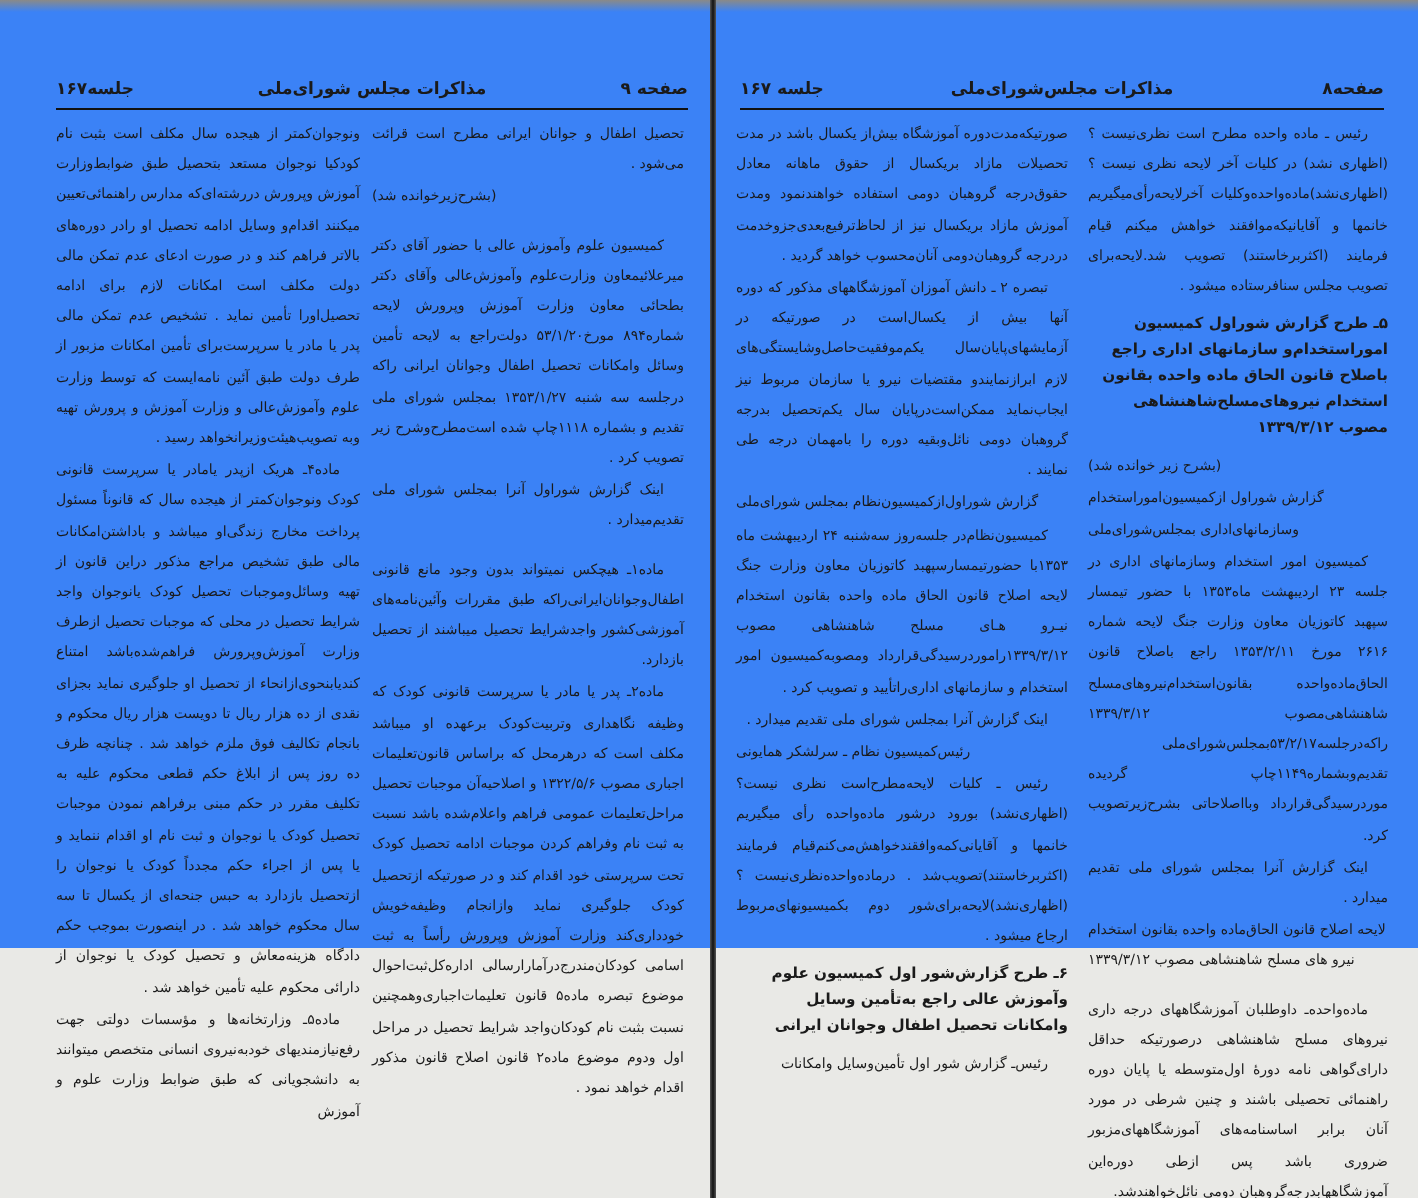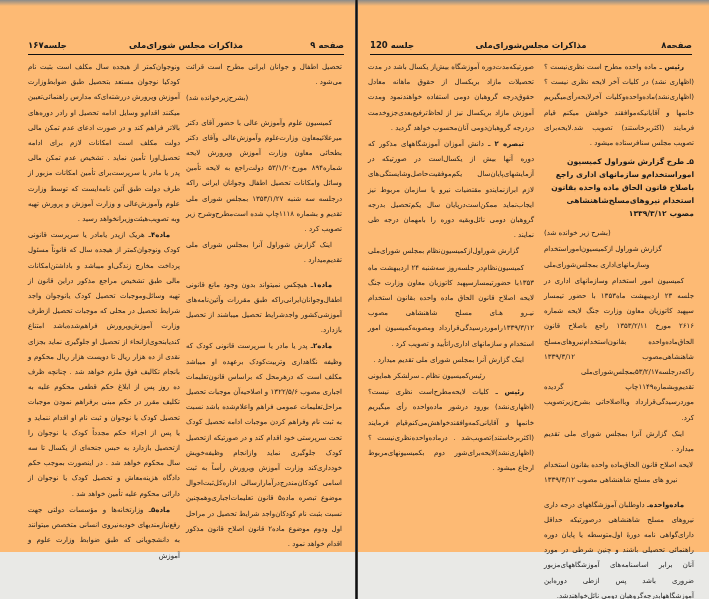--- a/index.html
+++ b/index.html
@@ -4,22 +4,22 @@
   <style>
     html, body { margin: 0; padding: 0; }
     body {
       width: 709px; height: 599px; overflow: hidden;
       background: #e9e9e6;
       font-family: "DejaVu Sans", sans-serif;
       color: #1a1a1a;
       position: relative;
     }
     .spread {
-      position: absolute; left: 0; top: 0; width: 709px; height: 552px;
-      background: #fdba74;
+      position: absolute; left: 0; top: 0; width: 709px; height: 474px;
+      background: #3b82f6;
     }
     .top-shadow {
       position: absolute; left: 0; top: 0; width: 709px; height: 6px;
       background: linear-gradient(#8a8a88, rgba(236,236,234,0));
     }
     .spine {
       position: absolute; left: 355px; top: 0; width: 3px; height: 599px;
       background: linear-gradient(90deg, #555 0%, #111 50%, #555 100%);
     }
     .page { position: absolute; top: 0; height: 599px; }
@@ -44,21 +44,21 @@
     }
     .page.left .col.c1 { left: 186px; width: 156px; }
     .page.left .col.c2 { left: 28px; width: 152px; }
     .page.right .col.c1 { left: 186px; width: 150px; }
     .page.right .col.c2 { left: 10px; width: 166px; }
 
     p { margin: 0 0 1px 0; }
     .center { text-align: left; }
     .heading { font-weight: bold; text-align: right; font-size: 7.6px; line-height: 13px; margin: 4px 0 6px 0; }
     .gap { height: 7px; }
-    .label { font-weight: bold; }
+    .label { font-weight: normal; }
     .indent { text-indent: 10px; }
   </style>
 </head>
 <body>
 
 <div class="spread">
   <div class="top-shadow"></div>
 
   <div class="page left">
     <div class="header">
@@ -80,21 +80,21 @@
         <p><span>ونوجوان‌کمتر از هیجده سال مکلف است بثبت نام کودکیا نوجوان مستعد بتحصیل طبق ضوابط‌وزارت آموزش وپرورش دررشته‌ای‌که مدارس راهنمائی‌تعیین میکنند اقدام‌و وسایل ادامه تحصیل او رادر دوره‌های بالاتر فراهم کند و در صورت ادعای عدم تمکن مالی دولت مکلف است امکانات لازم برای ادامه تحصیل‌اورا تأمین نماید . تشخیص عدم تمکن مالی پدر یا مادر یا سرپرست‌برای تأمین امکانات مزبور از طرف دولت طبق آئین نامه‌ایست که توسط وزارت علوم وآموزش‌عالی و وزارت آموزش و پرورش تهیه وبه تصویب‌هیئت‌وزیرانخواهد رسید .</span></p>
         <p class="indent"><span class="label">ماده۴ـ</span> <span>هریک ازپدر یامادر یا سرپرست قانونی کودک ونوجوان‌کمتر از هیجده سال که قانوناً مسئول پرداخت مخارج زندگی‌او میباشد و باداشتن‌امکانات مالی طبق تشخیص مراجع مذکور دراین قانون از تهیه وسائل‌وموجبات تحصیل کودک یانوجوان واجد شرایط تحصیل در محلی که موجبات تحصیل ازطرف وزارت آموزش‌وپرورش فراهم‌شده‌باشد امتناع کندیابنحوی‌ازانحاء از تحصیل او جلوگیری نماید بجزای نقدی از ده هزار ریال تا دویست هزار ریال محکوم و بانجام تکالیف فوق ملزم خواهد شد . چنانچه ظرف ده روز پس از ابلاغ حکم قطعی محکوم علیه به تکلیف مقرر در حکم مبنی برفراهم نمودن موجبات تحصیل کودک یا نوجوان و ثبت نام او اقدام ننماید و یا پس از اجراء حکم مجدداً کودک یا نوجوان را ازتحصیل بازدارد به حبس جنحه‌ای از یکسال تا سه سال محکوم خواهد شد . در اینصورت بموجب حکم دادگاه هزینه‌معاش و تحصیل کودک یا نوجوان از دارائی محکوم علیه تأمین خواهد شد .</span></p>
         <p class="indent"><span class="label">ماده۵ـ</span> <span>وزارتخانه‌ها و مؤسسات دولتی جهت رفع‌نیازمندیهای خودبه‌نیروی انسانی متخصص میتوانند به دانشجویانی که طبق ضوابط وزارت علوم و آموزش</span></p>
       </div>
   </div>
 
   <div class="spine"></div>
 
   <div class="page right">
     <div class="header">
-      <span class="h-left">جلسه 120</span>
+      <span class="h-left">جلسه ۱۶۷</span>
       <span class="h-center">مذاکرات مجلس‌شورای‌ملی</span>
       <span class="h-right">صفحه۸</span>
     </div>
     <div class="col c1">
         <p class="indent"><span class="label">رئیس ـ</span> <span>ماده واحده مطرح است نظری‌نیست ؟ (اظهاری نشد) در کلیات آخر لایحه نظری نیست ؟ (اظهاری‌نشد)ماده‌واحده‌وکلیات آخرلایحه‌رأی‌میگیریم خانمها و آقایانیکه‌موافقند خواهش میکنم قیام فرمایند (اکثربرخاستند) تصویب شد.لایحه‌برای تصویب مجلس سنافرستاده میشود .</span></p>
         <p class="heading"><span>۵ـ طرح گزارش شوراول کمیسیون اموراستخدام‌و سازمانهای اداری راجع باصلاح قانون الحاق ماده واحده بقانون استخدام نیروهای‌مسلح‌شاهنشاهی مصوب ۱۳۳۹/۳/۱۲</span></p>
         <p class="center"><span>(بشرح زیر خوانده شد)</span></p>
         <p class="center"><span>گزارش شوراول ازکمیسیون‌اموراستخدام وسازمانهای‌اداری بمجلس‌شورای‌ملی</span></p>
         <p class="indent"><span>کمیسیون امور استخدام وسازمانهای اداری در جلسه ۲۳ اردیبهشت ماه۱۳۵۳ با حضور تیمسار سپهبد کاتوزیان معاون وزارت جنگ لایحه شماره ۲۶۱۶ مورخ ۱۳۵۳/۲/۱۱ راجع باصلاح قانون الحاق‌ماده‌واحده بقانون‌استخدام‌نیروهای‌مسلح شاهنشاهی‌مصوب ۱۳۳۹/۳/۱۲ راکه‌درجلسه۵۳/۲/۱۷بمجلس‌شورای‌ملی تقدیم‌وبشماره۱۱۴۹چاپ گردیده موردرسیدگی‌قرارداد وبااصلاحاتی بشرح‌زیرتصویب کرد.</span></p>
         <p class="indent"><span>اینک گزارش آنرا بمجلس شورای ملی تقدیم میدارد .</span></p>
@@ -103,15 +103,17 @@
         <p class="indent"><span class="label">ماده‌واحده‌ـ</span> <span>داوطلبان آموزشگاههای درجه داری نیروهای مسلح شاهنشاهی درصورتیکه حداقل دارای‌گواهی نامه دورهٔ اول‌متوسطه یا پایان دوره راهنمائی تحصیلی باشند و چنین شرطی در مورد آنان برابر اساسنامه‌های آموزشگاههای‌مزبور ضروری باشد پس ازطی دوره‌این آموزشگاهها‌بدرجه‌گروهبان دومی نائل‌خواهندشد.</span></p>
       </div>
     <div class="col c2">
         <p><span>صورتیکه‌مدت‌دوره آموزشگاه بیش‌از یکسال باشد در مدت تحصیلات مازاد بریکسال از حقوق ماهانه معادل حقوق‌درجه گروهبان دومی استفاده خواهندنمود ومدت آموزش مازاد بریکسال نیز از لحاظ‌ترفیع‌بعدی‌جزوخدمت دردرجه گروهبان‌دومی آنان‌محسوب خواهد گردید .</span></p>
         <p class="indent"><span class="label">تبصره ۲ ـ</span> <span>دانش آموزان آموزشگاههای مذکور که دوره آنها بیش از یکسال‌است در صورتیکه در آزمایشهای‌پایان‌سال یکم‌موفقیت‌حاصل‌وشایستگی‌های لازم ابرازنمایندو مقتضیات نیرو یا سازمان مربوط نیز ایجاب‌نماید ممکن‌است‌درپایان سال یکم‌تحصیل بدرجه گروهبان دومی نائل‌وبقیه دوره را بامهمان درجه طی نمایند .</span></p>
         <p class="center"><span>گزارش شوراول‌ازکمیسیون‌نظام بمجلس شورای‌ملی</span></p>
         <p class="indent"><span>کمیسیون‌نظام‌در جلسه‌روز سه‌شنبه ۲۴ اردیبهشت ماه ۱۳۵۳با حضورتیمسارسپهبد کاتوزیان معاون وزارت جنگ لایحه اصلاح قانون الحاق ماده واحده بقانون استخدام نیـرو هـای مسلح شاهنشاهی مصوب ۱۳۳۹/۳/۱۲رامورد‌رسیدگی‌قرارداد ومصوبه‌کمیسیون امور استخدام و سازمانهای اداری‌راتأیید و تصویب کرد .</span></p>
         <p class="indent"><span>اینک گزارش آنرا بمجلس شورای ملی تقدیم میدارد .</span></p>
         <p class="center"><span>رئیس‌کمیسیون نظام ـ سرلشکر همایونی</span></p>
         <p class="indent"><span class="label">رئیس ـ</span> <span>کلیات لایحه‌مطرح‌است نظری نیست؟ (اظهاری‌نشد) بورود درشور ماده‌واحده رأی میگیریم خانمها و آقایانی‌کمه‌وافقندخواهش‌می‌کنم‌قیام فرمایند (اکثربرخاستند)تصویب‌شد . درماده‌واحده‌نظری‌نیست ؟ (اظهاری‌نشد)لایحه‌برای‌شور دوم بکمیسیونهای‌مربوط ارجاع میشود .</span></p>
+        <p class="heading"><span>۶ـ طرح گزارش‌شور اول کمیسیون علوم وآموزش عالی راجع به‌تأمین وسایل وامکانات تحصیل اطفال وجوانان ایرانی</span></p>
+        <p class="indent"><span class="label">رئیس‌ـ</span> <span>گزارش شور اول تأمین‌وسایل وامکانات</span></p>
       </div>
   </div>
 </div>
 
 </body></html>

